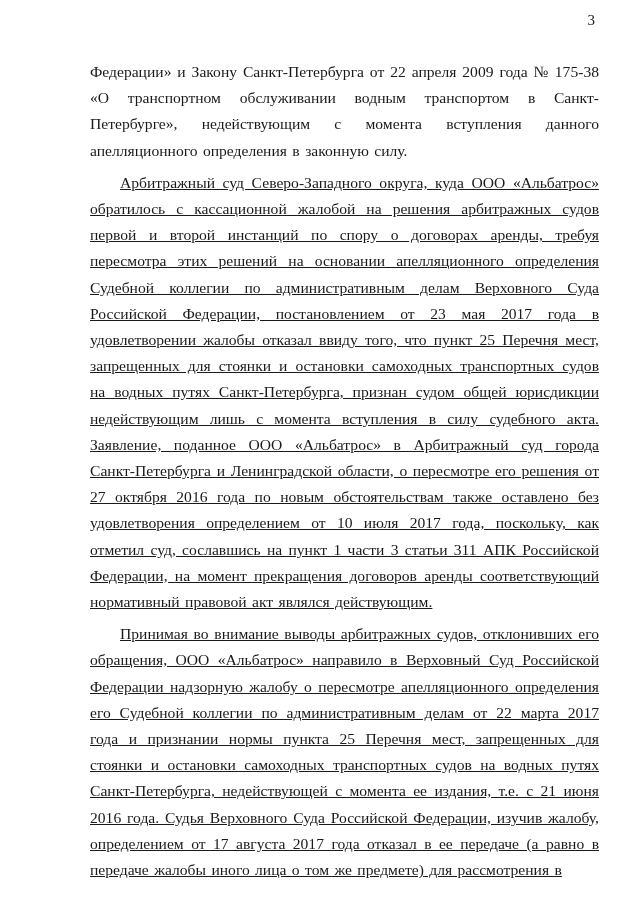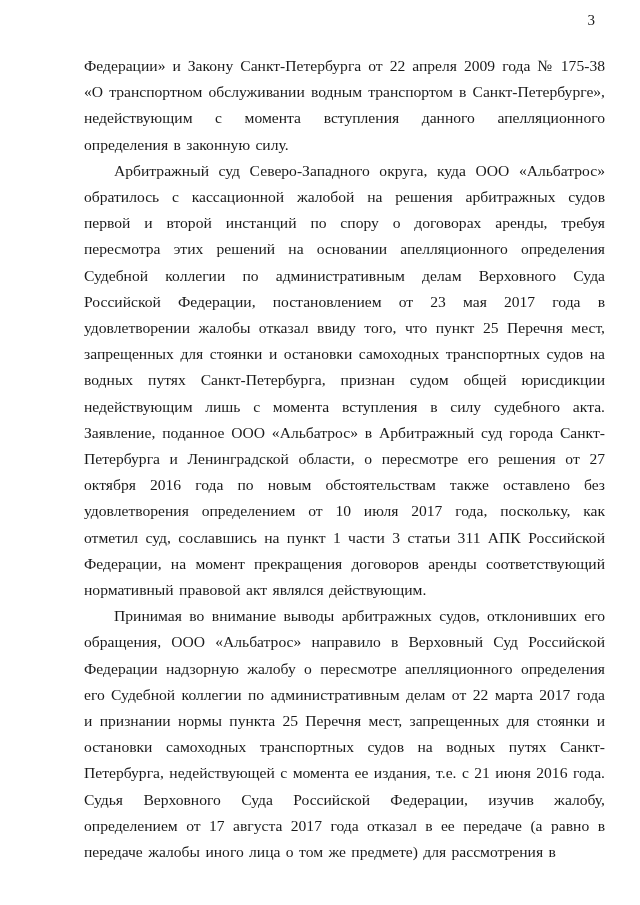--- a/index.html
+++ b/index.html
@@ -20,28 +20,29 @@
   }
   .page-number {
     position: absolute;
     top: 11px;
     right: 45px;
     font-size: 15px;
     line-height: 18px;
     color: #1a1a1a;
   }
   .doc-body p {
-    margin: 0;
+    margin: 6px;
     text-align: justify;
     font-size: 15.6px;
     line-height: 26.2px;
     word-spacing: 1.5px;
   }
   .doc-body p.indent {
     text-indent: 30px;
+    text-decoration: underline;
   }
 </style>
 </head>
 <body>
 
 <div class="page">
   <div class="page-number">3</div>
 
   <div class="doc-body">
     <p>Федерации» и Закону Санкт-Петербурга от 22 апреля 2009 года № 175-38 «О транспортном обслуживании водным транспортом в Санкт-Петербурге», недействующим с момента вступления данного апелляционного определения в законную силу.</p>

